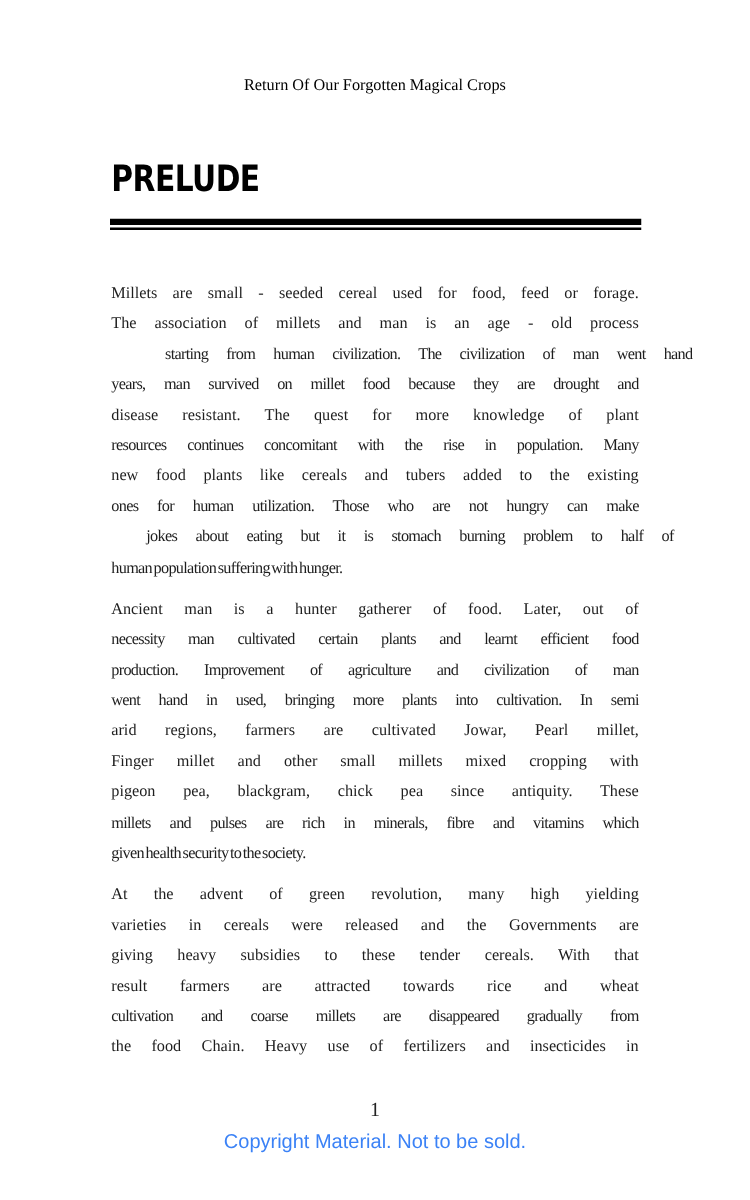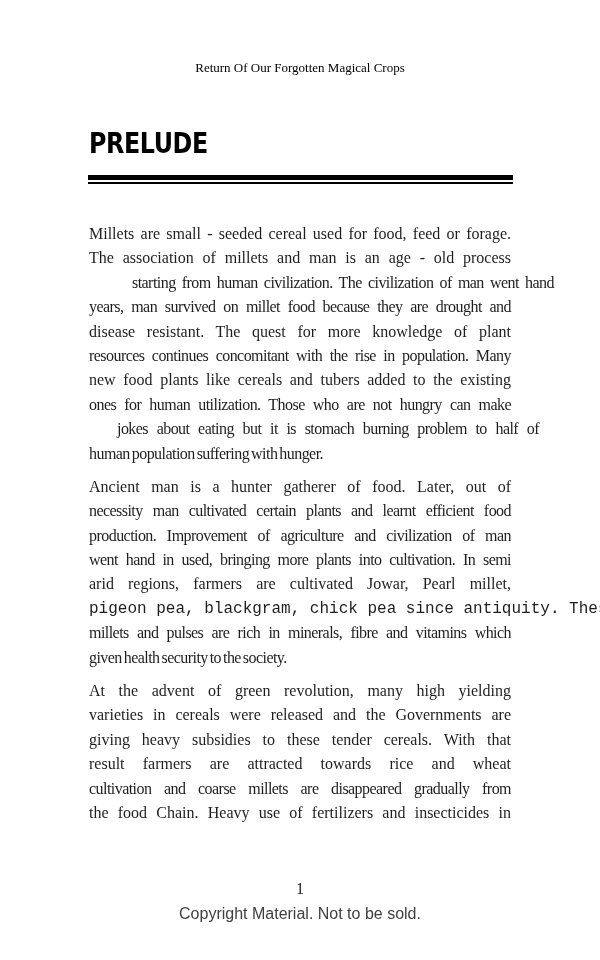--- a/index.html
+++ b/index.html
@@ -57,21 +57,21 @@
       top: 222px;
       left: 89px;
       width: 422px;
     }
     .para {
       margin: 0 0 9px 0;
     }
     .line {
       display: block;
       font-family: "Liberation Serif", serif;
-      font-size: 16px;
+      font-size: 13px;
       line-height: 24.4px;
       height: 24.4px;
       white-space: nowrap;
       text-align: justify;
       text-align-last: justify;
       color: #1e1e1e;
     }
     .line.last {
       text-align-last: left;
     }
@@ -90,21 +90,21 @@
       color: #222222;
     }
     .copyright {
       position: absolute;
       top: 905px;
       left: 0;
       width: 600px;
       text-align: center;
       font-family: "Liberation Sans", sans-serif;
       font-size: 16px;
-      color: #404040;
+      color: #3b82f6;
     }
   </style>
 </head>
 <body>
 
 <div class="running-header">Return Of Our Forgotten Magical Crops</div>
 
 <div class="chapter-title">PRELUDE</div>
 
 <div class="title-rule">
@@ -124,21 +124,22 @@
     <span class="line tight" style="display: block; width: 422px;">ones for human utilization. Those who are not hungry can make</span>
     <span class="line tight" style="display: block; width: 422px; margin-left: 28px;">jokes about eating but it is stomach burning problem to half of</span>
     <span class="line tight last" style="display: block; width: 422px;">human population suffering with hunger.</span>
   </div>
   <div class="para">
     <span class="line" style="display: block; width: 422px;">Ancient man is a hunter gatherer of food. Later, out of</span>
     <span class="line tight" style="display: block; width: 422px;">necessity man cultivated certain plants and learnt efficient food</span>
     <span class="line tight" style="display: block; width: 422px;">production. Improvement of agriculture and civilization of man</span>
     <span class="line tight" style="display: block; width: 422px;">went hand in used, bringing more plants into cultivation. In semi</span>
     <span class="line" style="display: block; width: 422px;">arid regions, farmers are cultivated Jowar, Pearl millet,</span>
-    <span class="line" style="display: block; width: 422px; font-family: Liberation Mono, monospace;">pigeon pea,  blackgram, chick pea since antiquity. These</span>
+    <span class="line" style="display: block; width: 422px;">Finger  millet and other small millets mixed cropping with</span>
+    <span class="line" style="display: block; width: 422px;">pigeon pea,  blackgram, chick pea since antiquity. These</span>
     <span class="line tight" style="display: block; width: 422px;">millets and pulses  are rich in minerals, fibre and vitamins which</span>
     <span class="line tight last" style="display: block; width: 422px;">given health security  to the society.</span>
   </div>
   <div class="para">
     <span class="line" style="display: block; width: 422px;">At the advent of green revolution, many high yielding</span>
     <span class="line" style="display: block; width: 422px;">varieties in cereals were released and the Governments are</span>
     <span class="line" style="display: block; width: 422px;">giving heavy subsidies to these tender cereals. With that</span>
     <span class="line" style="display: block; width: 422px;">result  farmers are attracted towards rice and wheat</span>
     <span class="line tight" style="display: block; width: 422px;">cultivation and coarse millets are disappeared gradually from</span>
     <span class="line" style="display: block; width: 422px;">the food Chain.  Heavy use of fertilizers and insecticides in</span>

